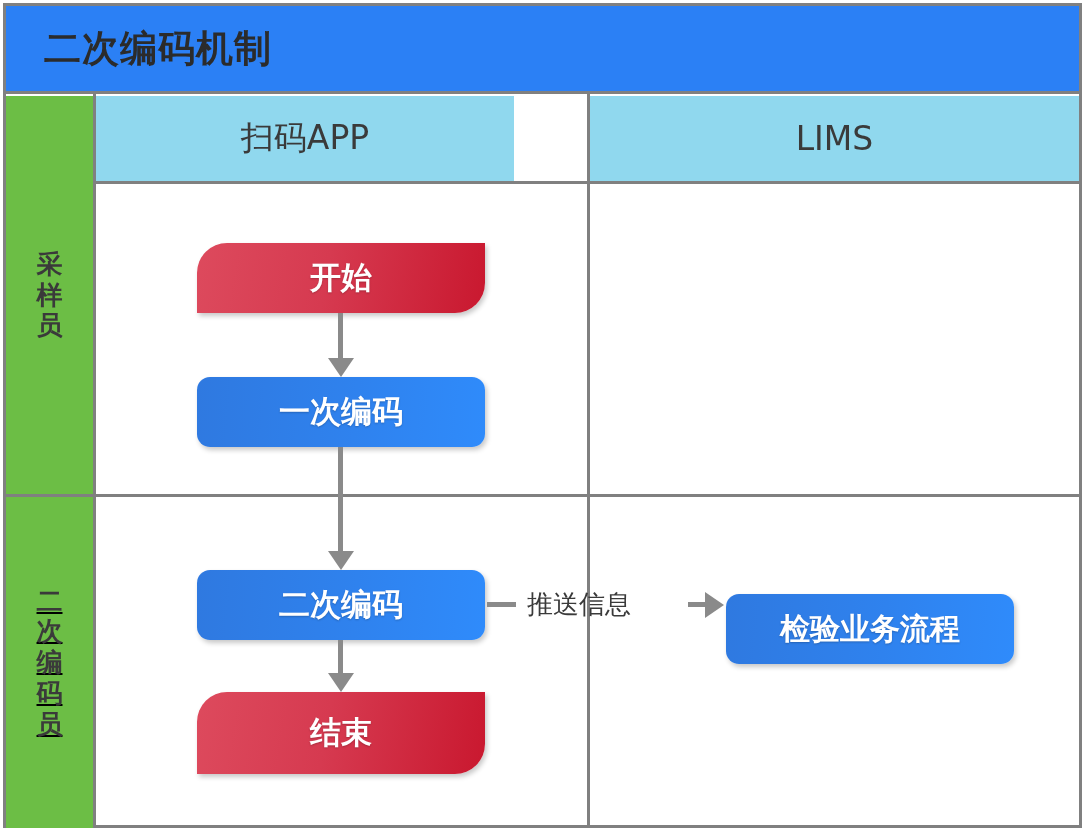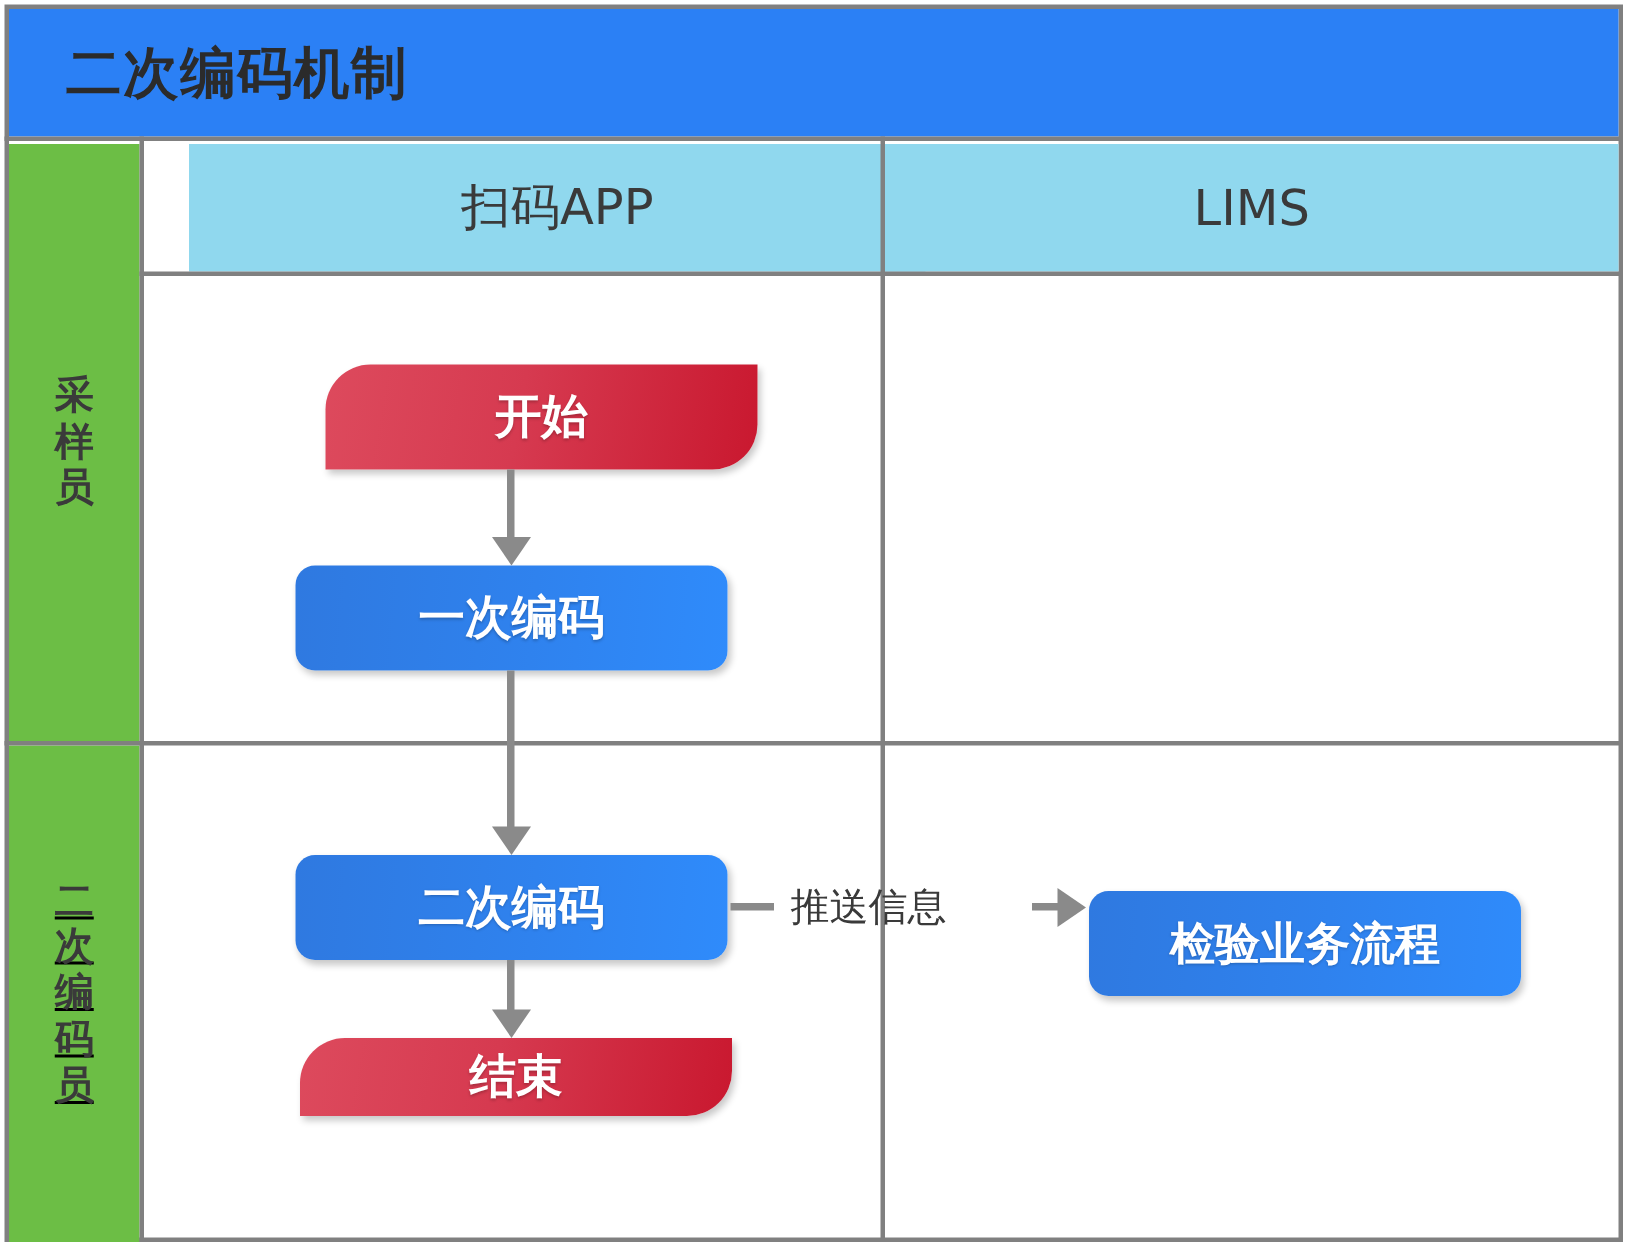--- a/index.html
+++ b/index.html
@@ -114,21 +114,20 @@
     color: #ffffff;
     font-size: 31px;
     font-weight: bold;
     white-space: nowrap;
     text-shadow: 0 1px 2px rgba(0,0,0,0.22);
   }
   .node-terminator {
     background: linear-gradient(100deg, #dd4a5d 0%, #d63a50 45%, #c9182f 100%);
     border-radius: 30px 0 30px 0;
     box-shadow: 2px 3px 5px rgba(0,0,0,0.22);
-    margin-left: 20px;
   }
   .node-process {
     background: linear-gradient(95deg, #2f79e0 0%, #2f82ee 55%, #2f8bfb 100%);
     border-radius: 13px;
     box-shadow: 2px 3px 5px rgba(0,0,0,0.22);
   }
 
   
   .conn-stem {
     position: absolute;
@@ -175,21 +174,21 @@
     <div class="title-text">二次编码机制</div>
   </div>
 
   <div class="lane-head" style="top:96px; height:398px;">
     <div class="lane-head-label">采样员</div>
   </div>
   <div class="lane-head" style="top:497px; height:331px;text-decoration:underline;">
     <div class="lane-head-label">二次编码员</div>
   </div>
 
-  <div class="col-head" style="left:96px; width:491px;margin-left:30px;">
+  <div class="col-head" style="left:96px; width:418px;">
     <div class="col-head-label">扫码APP</div>
   </div>
   <div class="col-head" style="left:590px; width:489px;">
     <div class="col-head-label">LIMS</div>
   </div>
 
   <div class="hline" style="left:3px; top:91px; width:1079px;"></div>
 
   <div class="hline" style="left:93px; top:181px; width:989px;"></div>
 
@@ -204,21 +203,21 @@
   </div>
 
   <div class="node node-process" style="left:197px; top:377px; width:288px; height:70px;">
     <span>一次编码</span>
   </div>
 
   <div class="node node-process" style="left:197px; top:570px; width:288px; height:70px;">
     <span>二次编码</span>
   </div>
 
-  <div class="node node-terminator" style="left:180px; top:692px; width:288px; height:52px;">
+  <div class="node node-terminator" style="left:197px; top:692px; width:288px; height:82px;">
     <span>结束</span>
   </div>
 
   <div class="node node-process" style="left:726px; top:570px; width:288px; height:70px; font-size:30px;margin-top:24px;">
     <span>检验业务流程</span>
   </div>
 
   <div class="conn-stem" style="left:338px; top:313px; height:48px;"></div>
   <div class="arrow-down" style="left:328px; top:358px;"></div>
 

